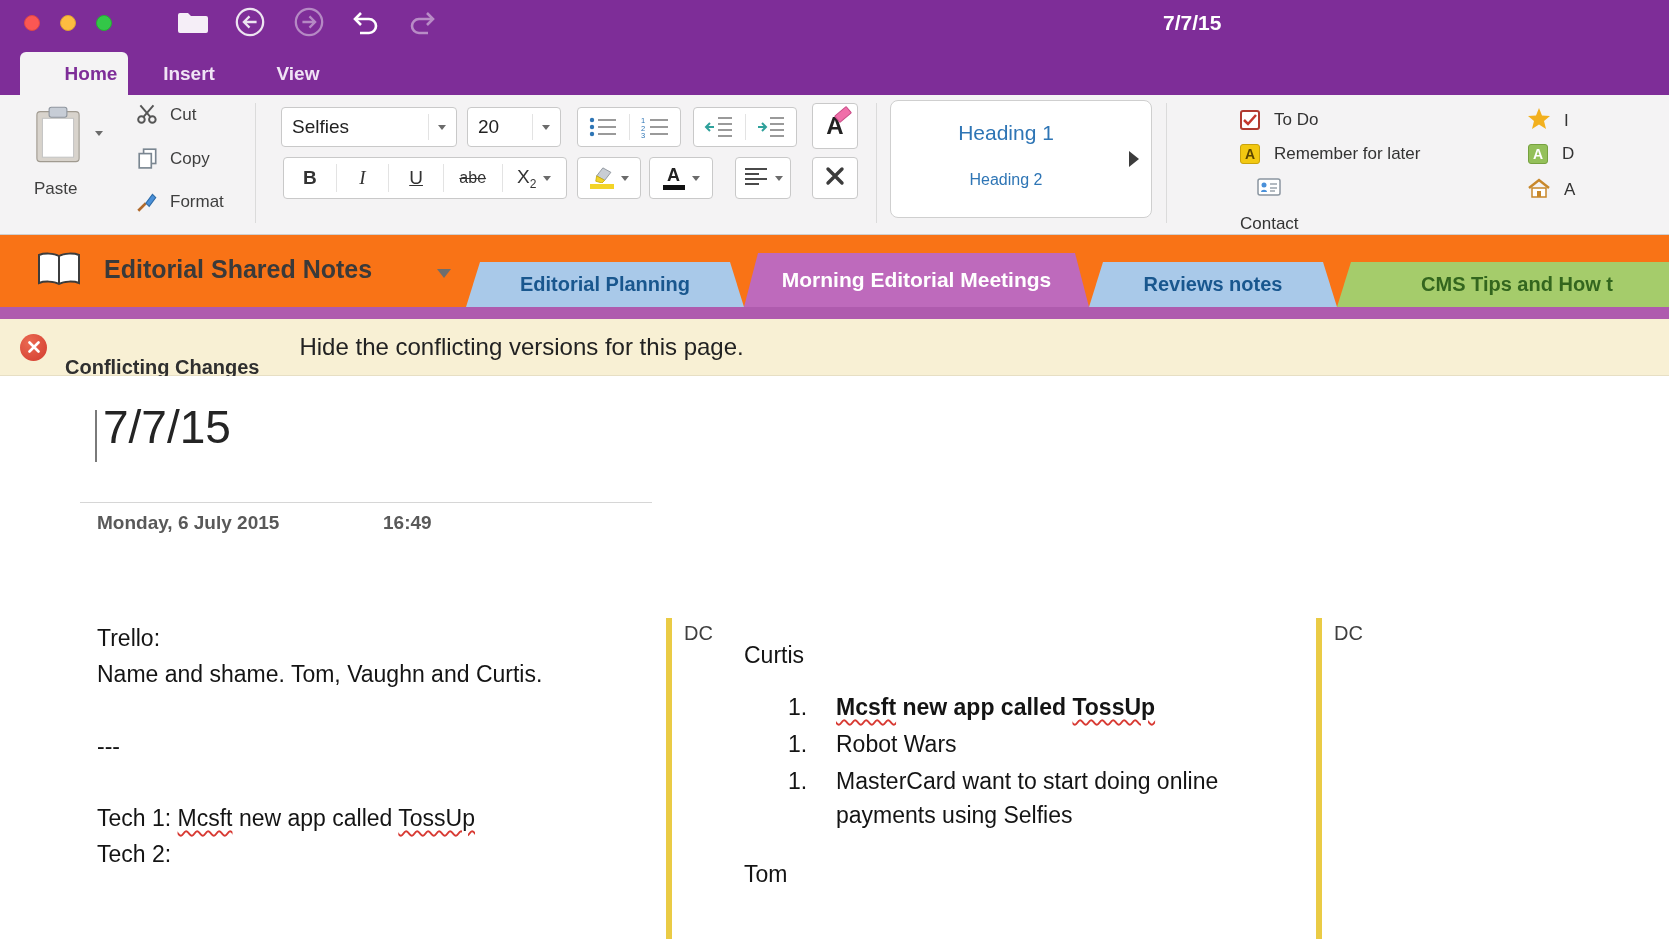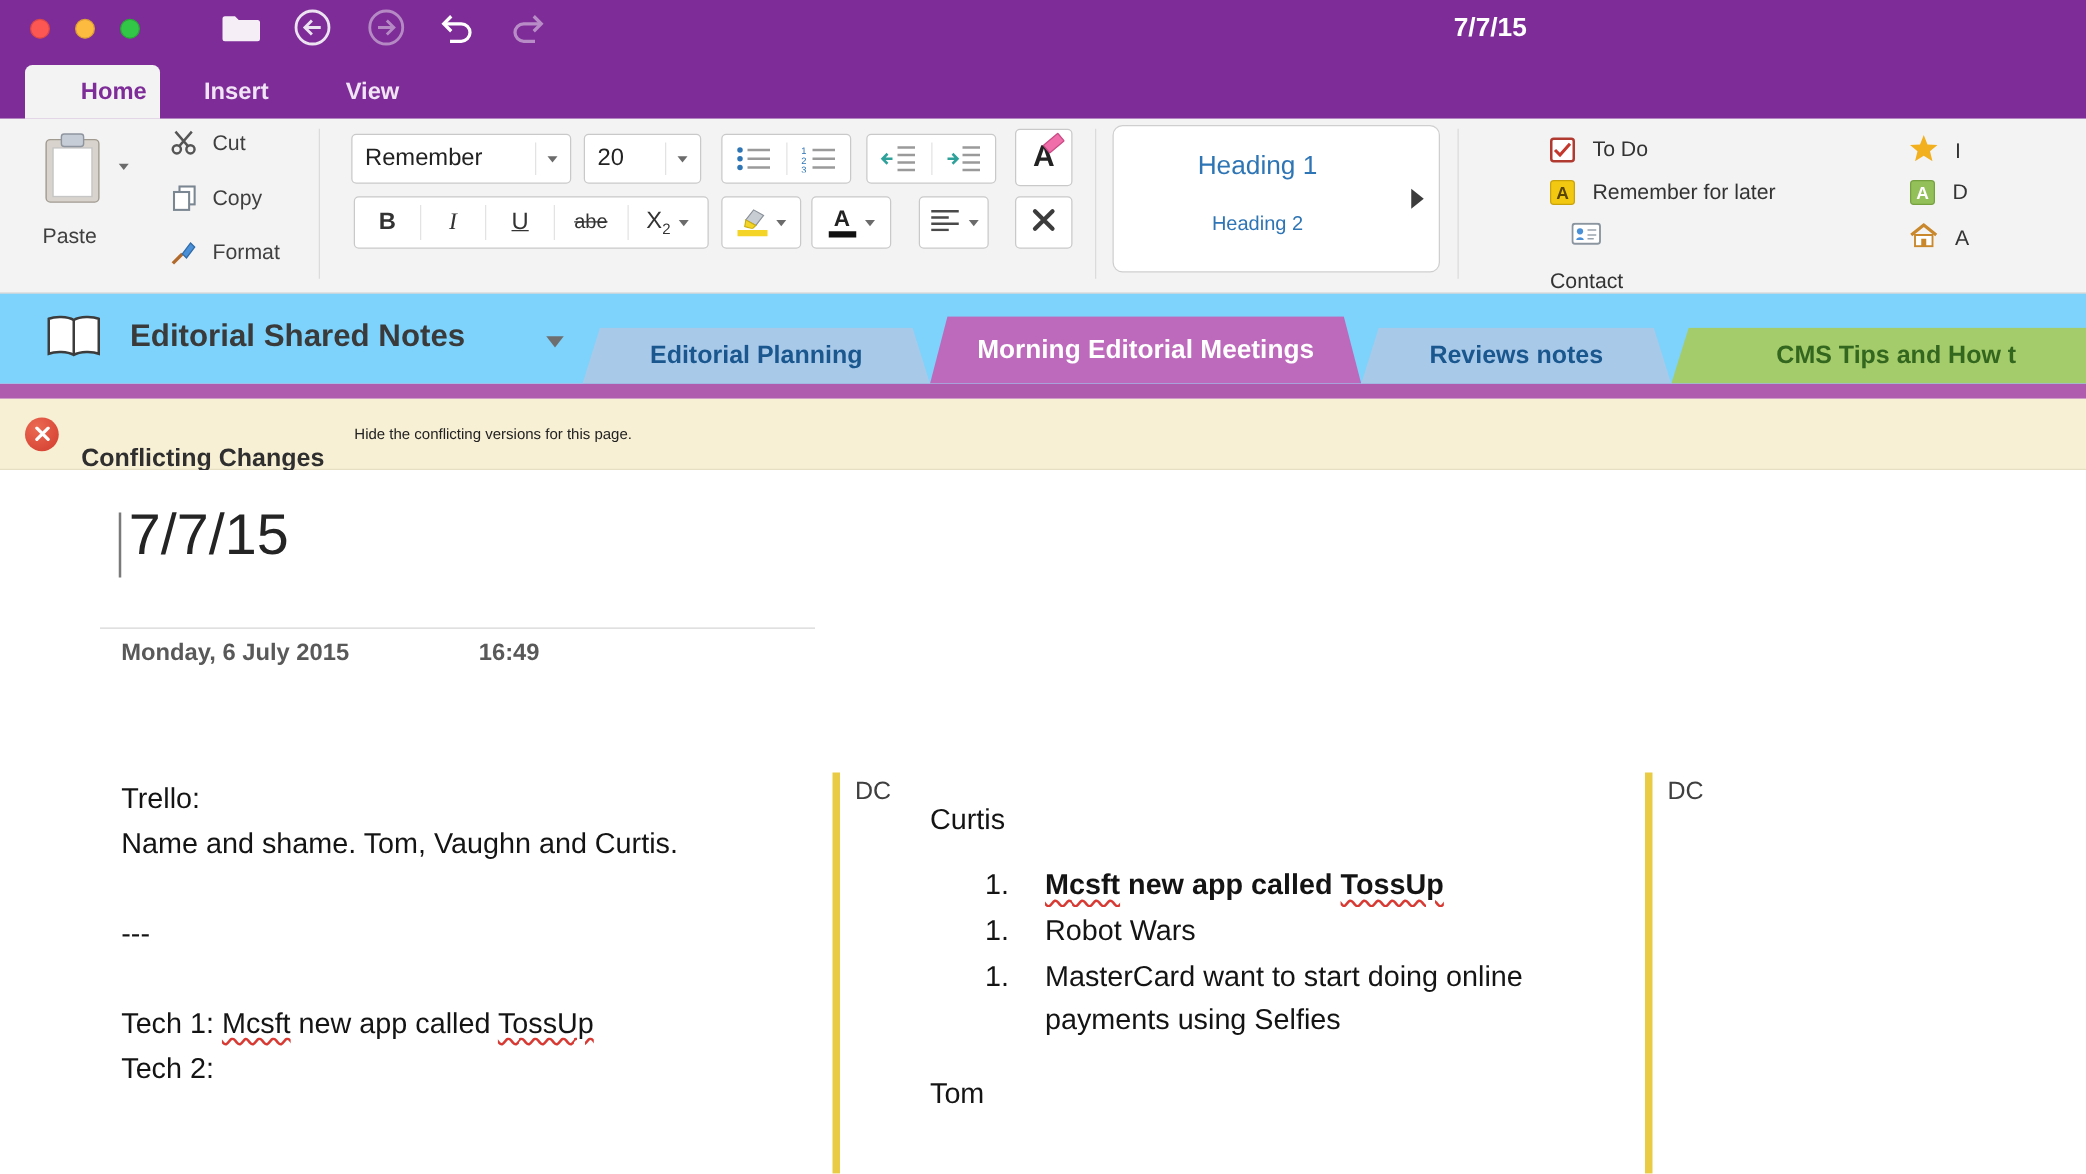--- a/index.html
+++ b/index.html
@@ -53,35 +53,35 @@
   .style-h2 { position:absolute; left:0; right:30px; top:70px; text-align:center; color:var(--heading-blue,#2E75B5); font-size:16px; }
   .tri-right { position:absolute; right:12px; top:50px; width:0; height:0; border-top:8px solid transparent; border-bottom:8px solid transparent; border-left:10px solid #3C3C3C; }
   .tag-row { position:absolute; display:flex; align-items:center; gap:14px; cursor:default; }
   .tag-label { font-size:17px; color:#333; white-space:nowrap; }
   .todo-box { width:20px; height:20px; background:#FFF; border:2px solid #B03A30; border-radius:3px; display:flex; align-items:center; justify-content:center; }
   .sq-a { width:20px; height:20px; display:flex; align-items:center; justify-content:center; font-size:14px; font-weight:700; border-radius:3px; }
   .sq-a.yellow { background:#F2C811; color:#5A4500; border:1px solid #C9A30C; }
   .sq-a.green { background:#94C05A; color:#FFF; border:1px solid #76A13F; }
 
   
-  .nbbar { position:absolute; top:235px; left:0; width:100%; height:72px; background:#7dd3fc; overflow:hidden;padding-left:32px; }
+  .nbbar { position:absolute; top:235px; left:0; width:100%; height:72px; background:#f97316; overflow:hidden;padding-left:32px; }
   .nb-book { position:absolute; left:36px; top:16px; }
   .nb-name { position:absolute; left:104px; top:20px; font-size:25px; font-weight:700; color:#3A3A3A; }
   .nb-caret { position:absolute; left:437px; top:34px; width:0; height:0; border-left:7px solid transparent; border-right:7px solid transparent; border-top:9px solid #6E6E6E; }
   .section-tab { position:absolute; bottom:0; display:flex; align-items:center; justify-content:center; font-weight:700; font-size:20px; clip-path:polygon(14px 0, calc(100% - 14px) 0, 100% 100%, 0 100%); cursor:default; }
   .tab-blue { background:var(--blue-section-bg,#A9C9E9); color:var(--blue-section-text,#19578E); height:45px; }
   .tab-active { background:var(--active-section,#BE6ABC); color:#FFF; height:54px; font-size:21px; }
   .tab-green { background:var(--green-section-bg,#A5CC6B); color:var(--green-section-text,#33661E); height:45px; }
   .tab-strip { position:absolute; top:307px; left:0; width:100%; height:12px; background:var(--tab-strip,#AF5BAE); }
 
   
   .conflict { position:absolute; top:319px; left:0; width:100%; height:57px; background:var(--conflict-bg,#F8F0D4); display:flex; align-items:center; padding-left:20px; border-bottom:1px solid #E7DFC4; }
   .conf-icon { width:27px; height:27px; border-radius:50%; background:radial-gradient(circle at 35% 30%, #EB6A52, #D23B2E); display:flex; align-items:center; justify-content:center; flex:0 0 auto; }
   .conf-title { font-size:20px; font-weight:700; color:#2F2F2F; margin-left:18px;margin-top:40px; }
-  .conf-msg { font-size:12px; color:#222; margin-left:24px; }
+  .conf-msg { font-size:24px; color:#222; margin-left:40px; }
 
   
   .content { position:absolute; top:376px; left:0; width:100%; height:563px; background:#FFF; }
   .title-caret { position:absolute; left:95px; top:34px; width:2px; height:52px; background:#7A7A7A; }
   .page-title { position:absolute; left:103px; top:24px; font-size:46px; color:#242424; }
   .title-rule { position:absolute; left:80px; top:126px; width:572px; height:1px; background:#D6D6D6; }
   .page-date { position:absolute; left:97px; top:136px; font-size:19px; font-weight:600; color:#595959; }
   .page-time { position:absolute; left:383px; top:136px; font-size:19px; font-weight:600; color:#595959; }
   .note { font-size:23px; color:#141414; line-height:36px; }
   .note-left { position:absolute; left:97px; top:244px; width:560px; }
@@ -179,21 +179,21 @@
       <svg width="24" height="22" viewBox="0 0 22 20">
           <path d="M3 18 L10 11" stroke="#B06A2C" stroke-width="2.5"></path>
           <path d="M10 11 l3 3 6 -8 -3 -3 z" fill="#4A90D9" stroke="#2F6CA8"></path>
         </svg>
     </span>
     <span class="rlabel" style="left:170px;top:97px;">Format</span>
 
     <div class="vdiv" style="left:255px;"></div>
 
     <div class="rbox" style="left:281px;top:12px;width:176px;height:40px;padding:0 10px;">
-      <span style="font-size:19px;color:#222;flex:1;">Remember</span>
+      <span style="font-size:19px;color:#222;flex:1;">Selfies</span>
       <span class="inner-sep"></span>
       <span class="caret" style="margin-left:9px;"></span>
     </div>
     <div class="rbox" style="left:467px;top:12px;width:94px;height:40px;padding:0 10px;">
       <span style="font-size:19px;color:#222;flex:1;">20</span>
       <span class="inner-sep"></span>
       <span class="caret" style="margin-left:9px;"></span>
     </div>
 
     <div class="rbox" style="left:577px;top:12px;width:104px;height:40px;">

